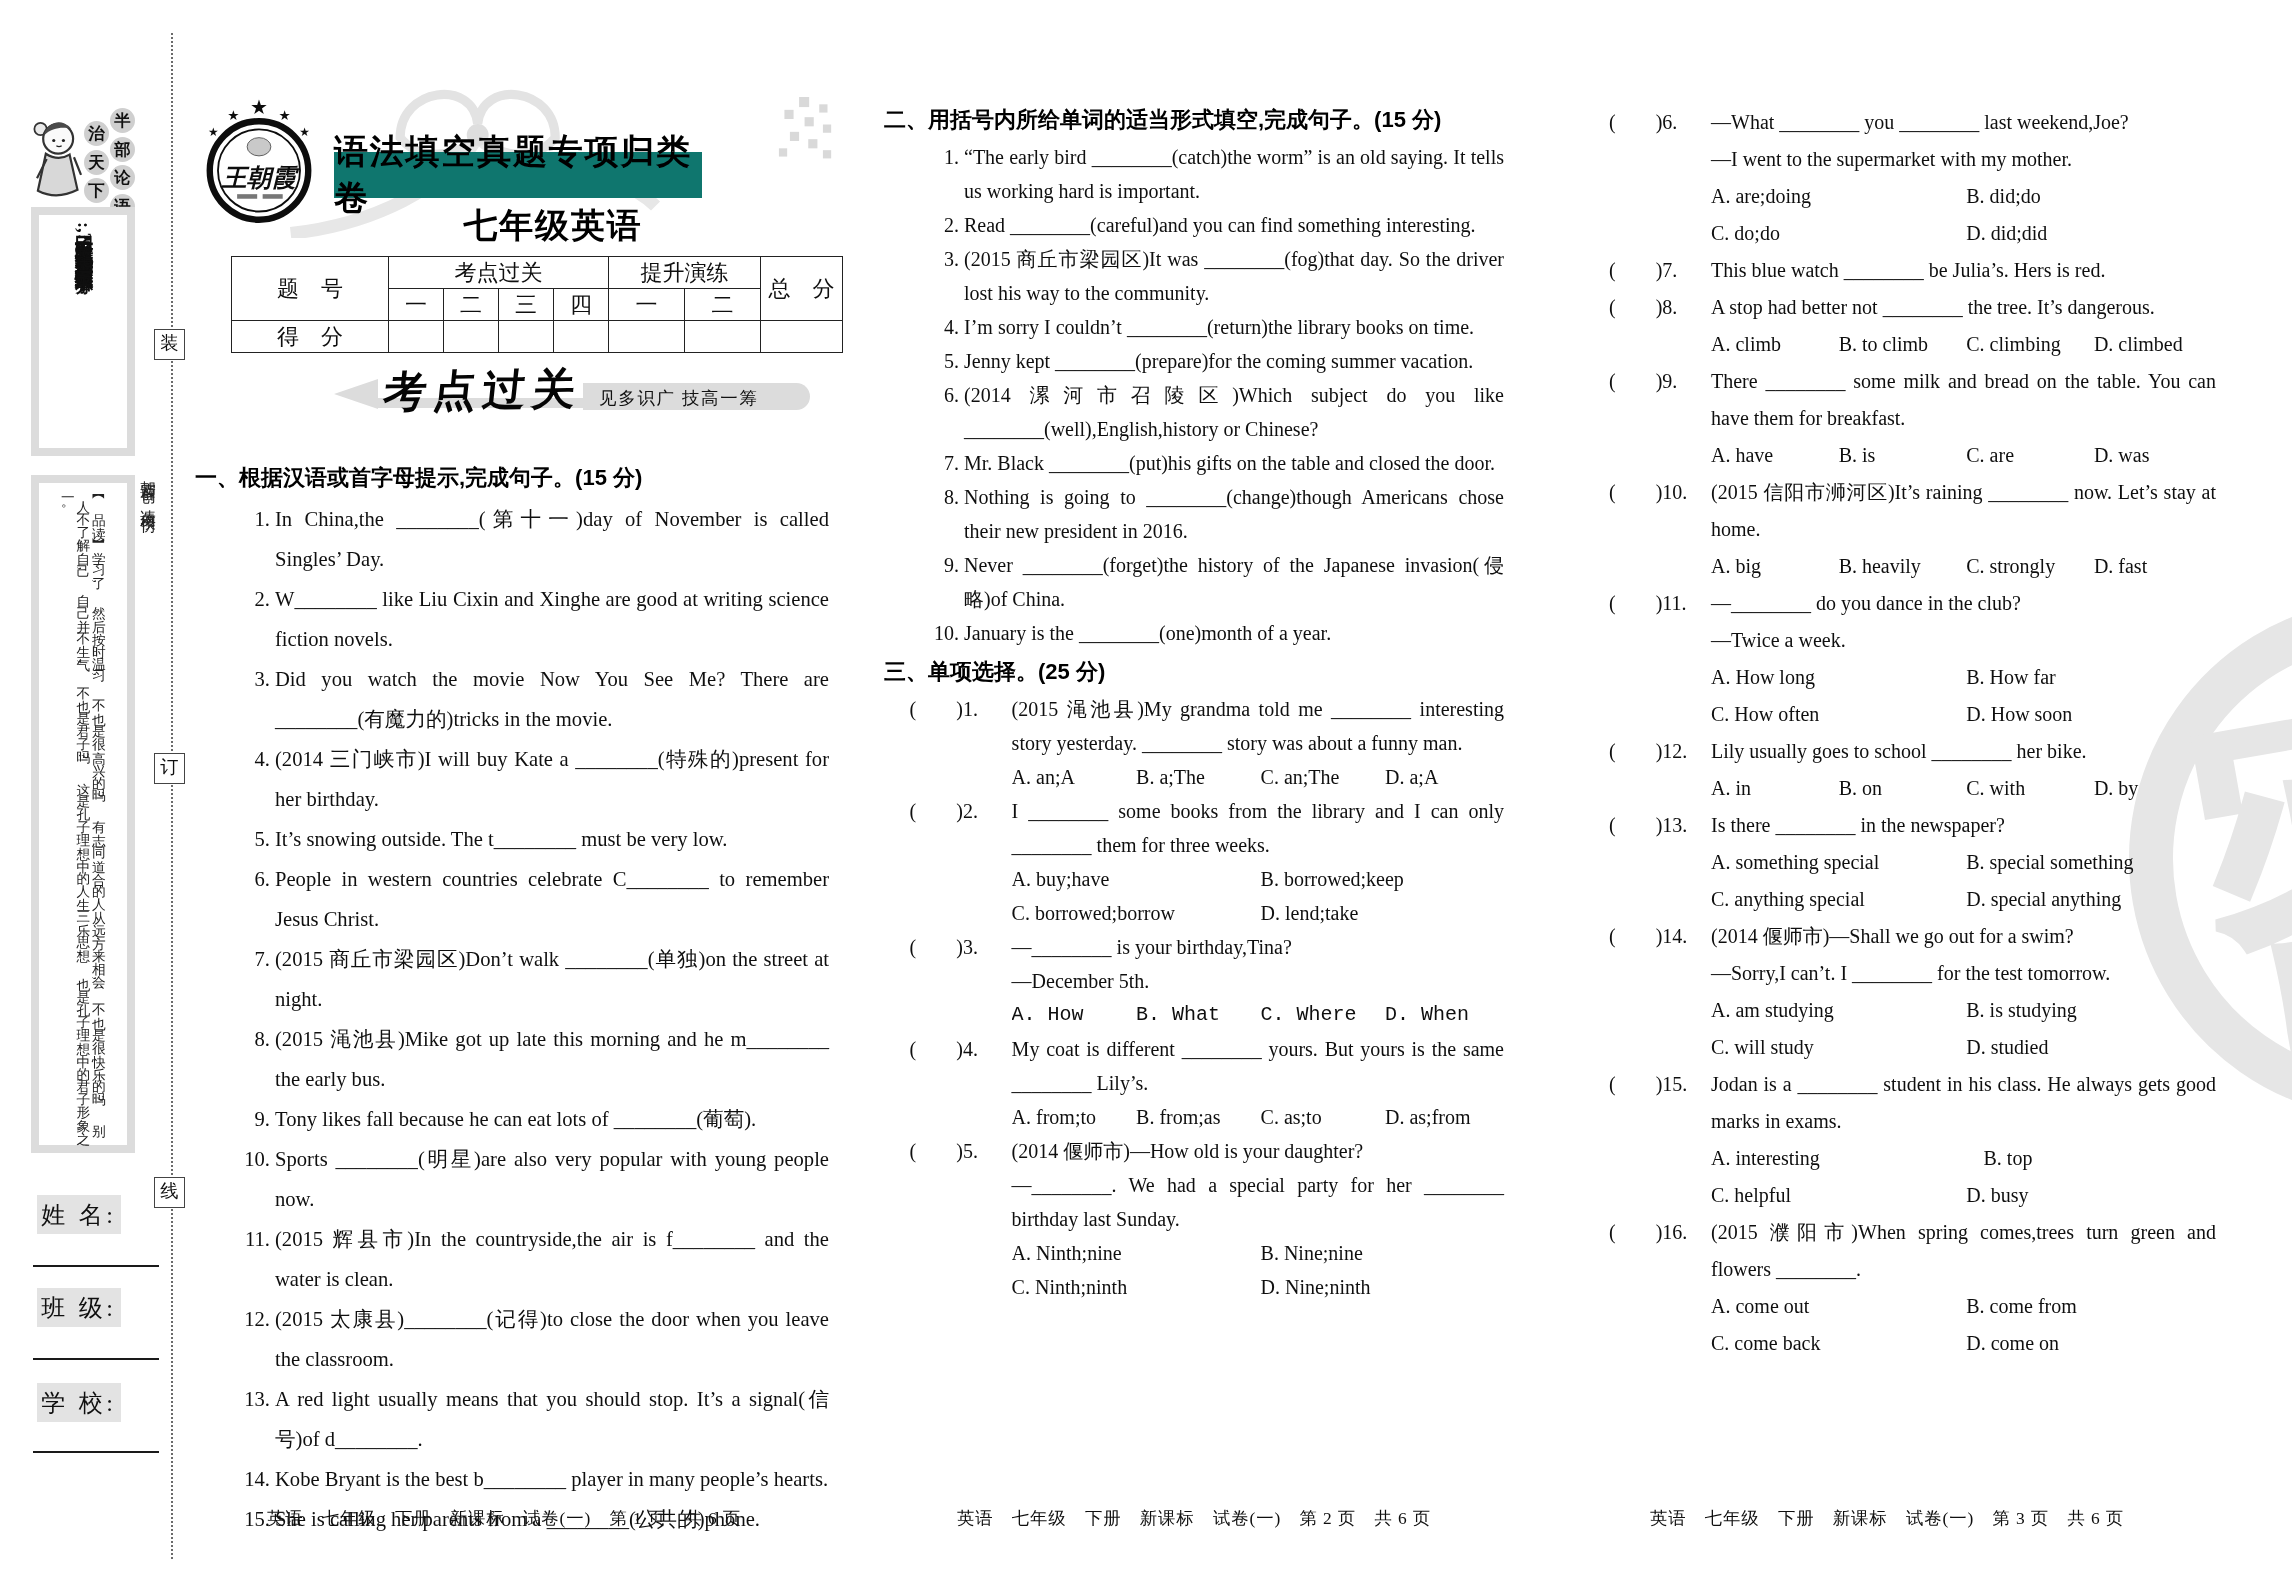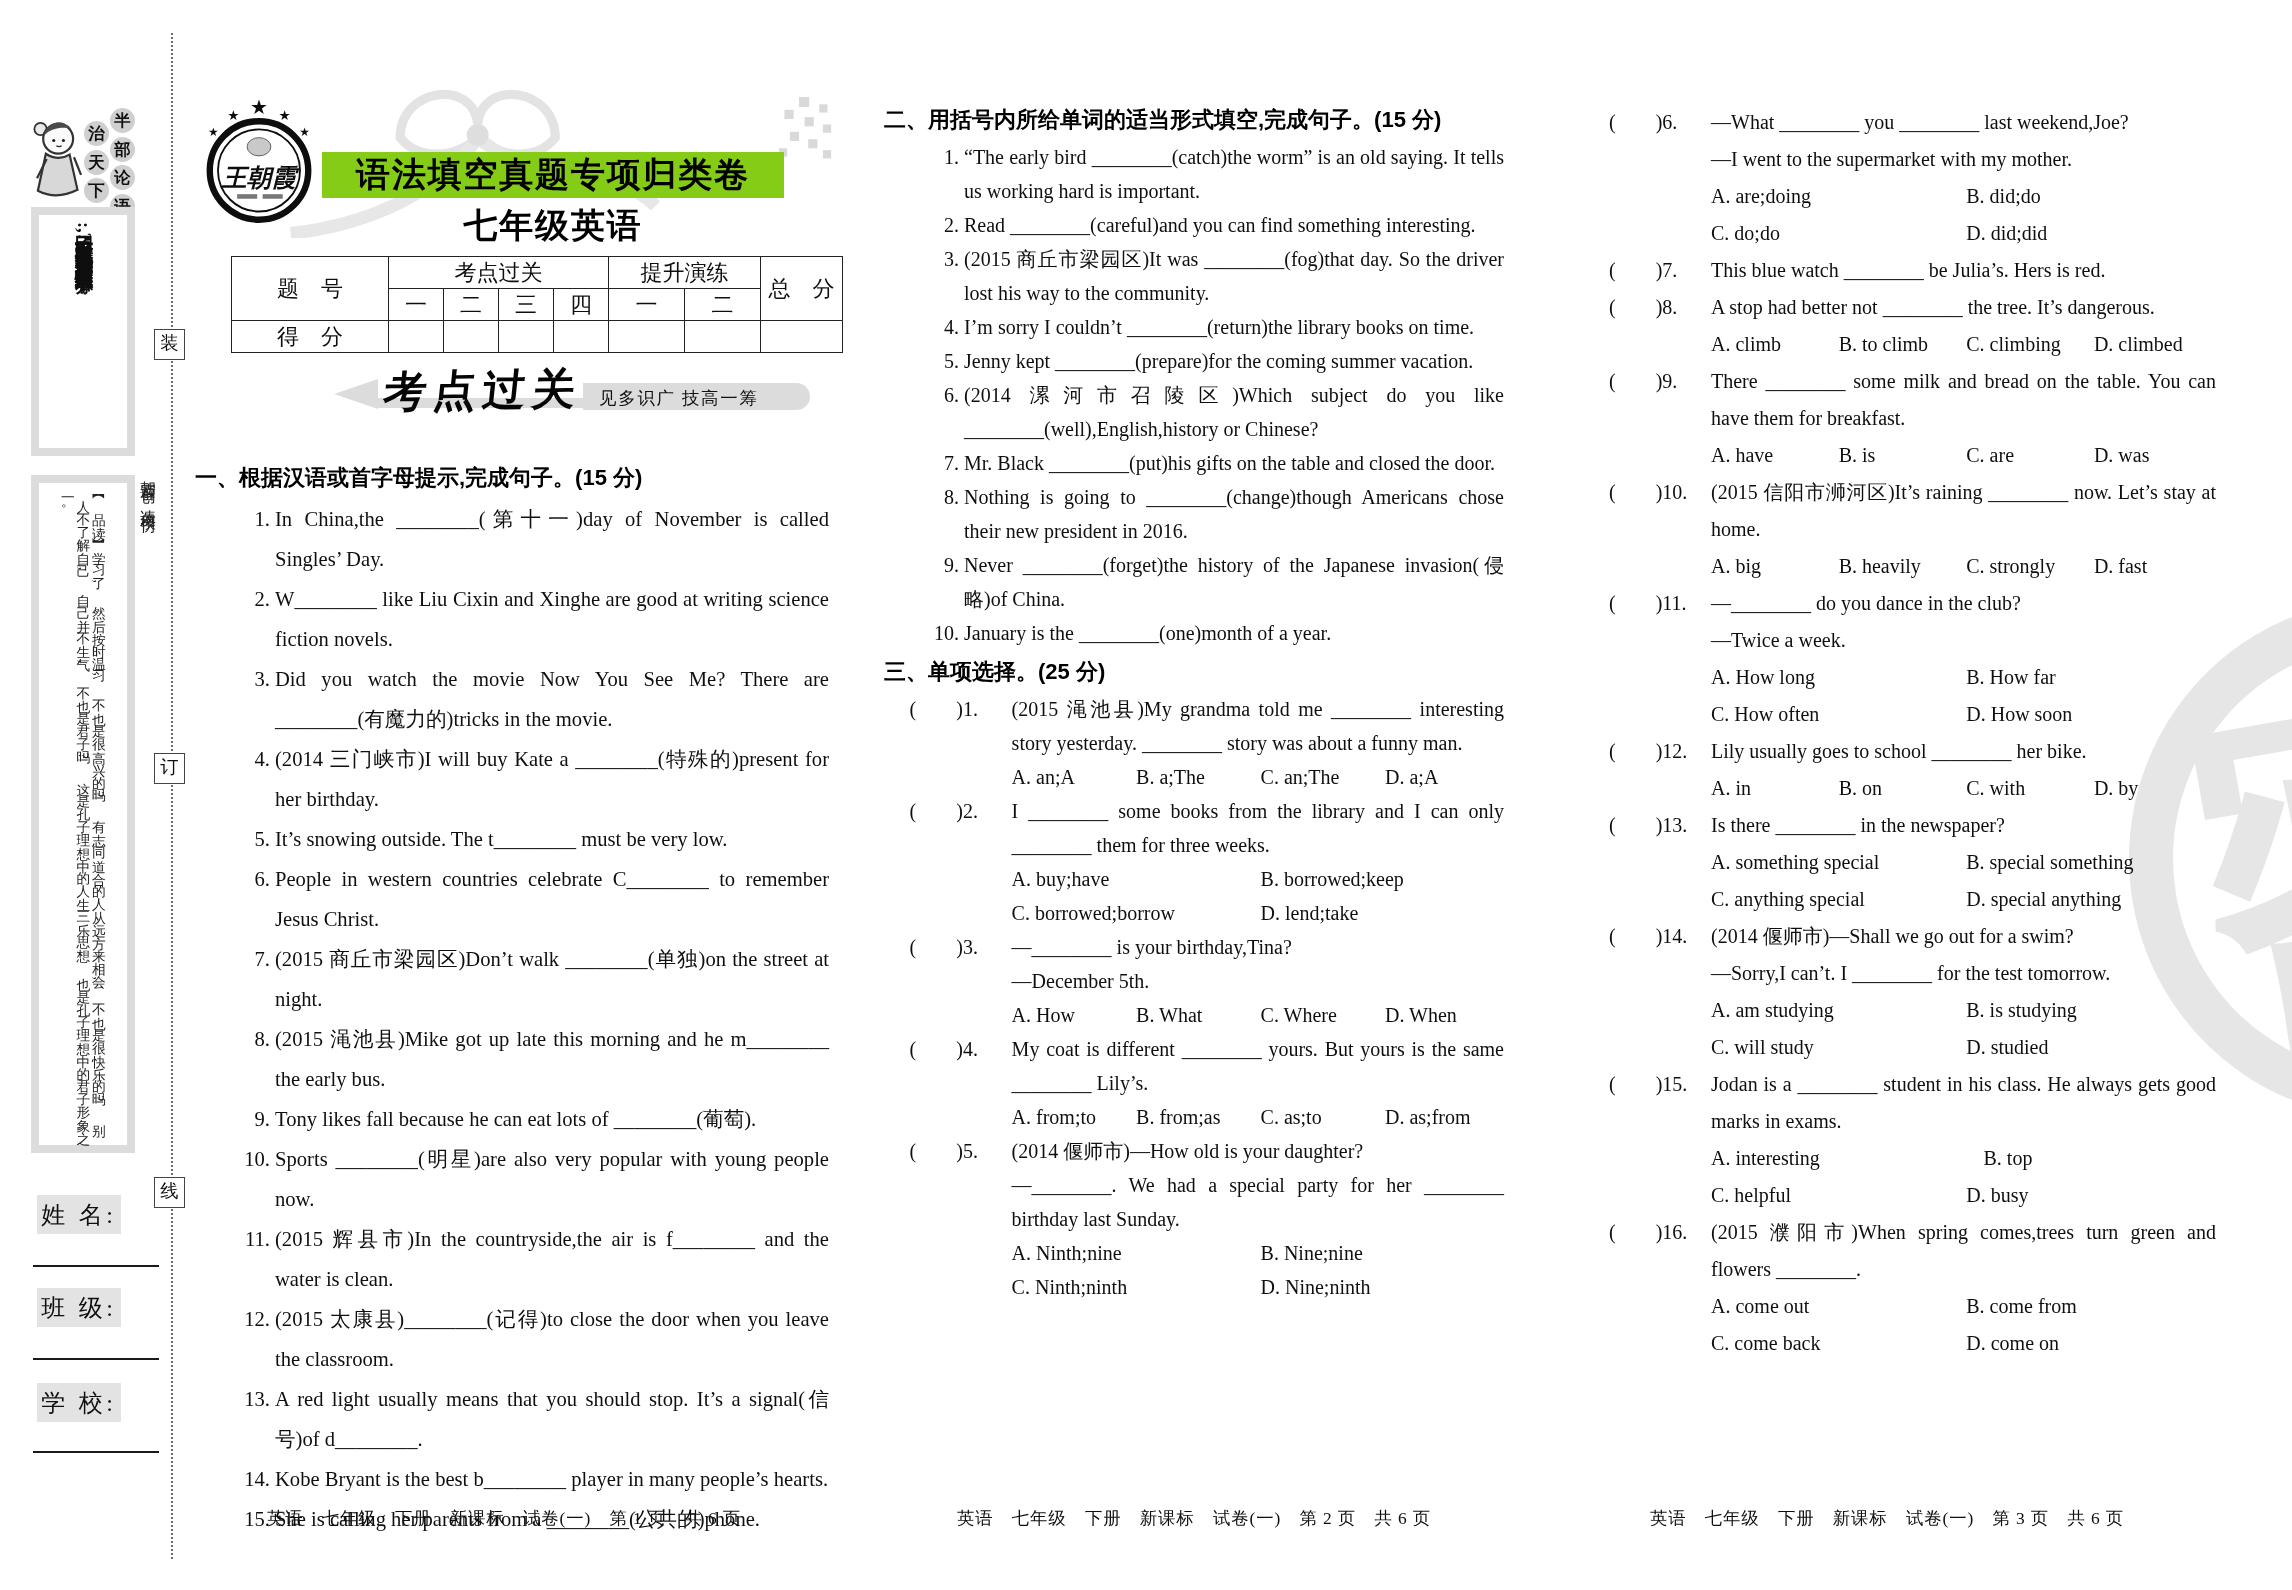--- a/index.html
+++ b/index.html
@@ -45,21 +45,21 @@
   .binding-line { position:absolute; left:171px; top:33px; height:1526px; border-left:2.7px dotted #6a6a6a; }
   .bind-marks { position:absolute; left:154px; top:329px; height:879px; display:flex; flex-direction:column; justify-content:space-between; }
   .bind-mark { width:31px; height:31px; border:1.8px solid #444; background:#fff; font-size:18.3px; line-height:27.4px; text-align:center; display:block; }
   .copy-note { position:absolute; left:137px; top:468px; height:210px; writing-mode:vertical-rl;
     font-size:15.5px; color:#222; letter-spacing:2.7px; }
 
   
   .bow { position:absolute; left:263px; top:51px; width:402px; height:187px; z-index:0; }
   .logo { position:absolute; left:197px; top:99px; width:124px; height:132px; z-index:2; }
   .halftone { position:absolute; left:777px; top:97px; z-index:1; }
-  .title-bar { position:absolute; left:322px; top:152px; width:462px; height:46px; background:#84cc16;
+  .title-bar { position:absolute; left:334px; top:152px; width:368px; height:46px; background:#0f766e;
     display:flex; align-items:center; justify-content:center; z-index:1; }
   .title-bar span, .subtitle {
     font-family:"Liberation Sans","DejaVu Sans",sans-serif; font-weight:bold; font-size:34px; letter-spacing:1.8px; color:#000; }
   .subtitle { position:absolute; left:322px; top:203px; width:462px; text-align:center; z-index:1; }
 
   
   .score-table { position:absolute; left:199px; top:256px; z-index:1; border-collapse:collapse;
     font-size:22px;margin-left:32px; }
   .score-table td { border:1.8px solid #222; text-align:center; padding:0; height:32px; }
 
@@ -418,21 +418,21 @@
   </div>
 
   <div class="mcq">
     <span class="mlabel">(　　)3.</span>
     <div class="mbody">
       <div class="stem">
               <div class="para">—________ is your birthday,Tina?</div>
               <div class="para">—December 5th.</div>
             </div>
       <div class="opts">
-              <div class="optrow" style="grid-template-columns: repeat(4, 1fr);">
+              <div class="optrow" style="grid-template-columns: repeat(4, 1fr); font-family: Liberation Mono, monospace;">
                 <span class="opt">A. How</span>
                 <span class="opt">B. What</span>
                 <span class="opt">C. Where</span>
                 <span class="opt">D. When</span>
               </div>
             </div>
     </div>
   </div>
 
   <div class="mcq">

